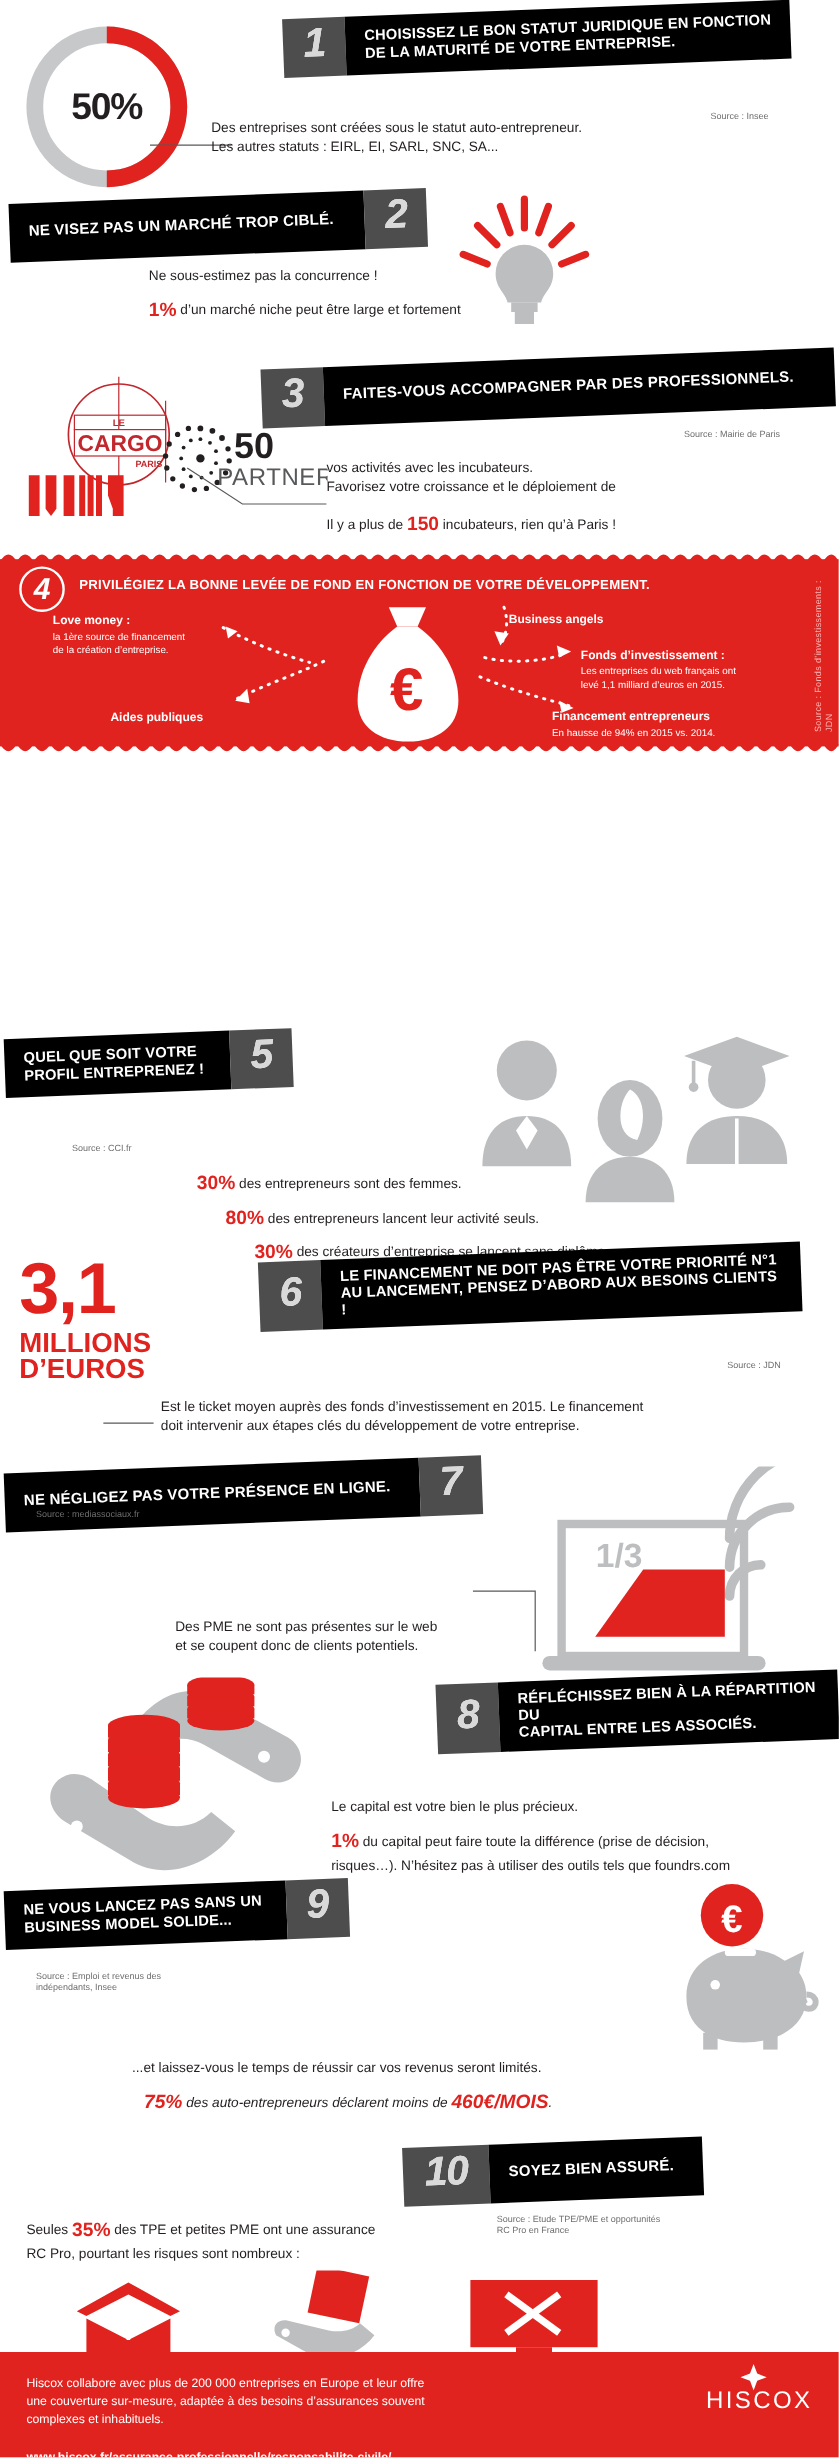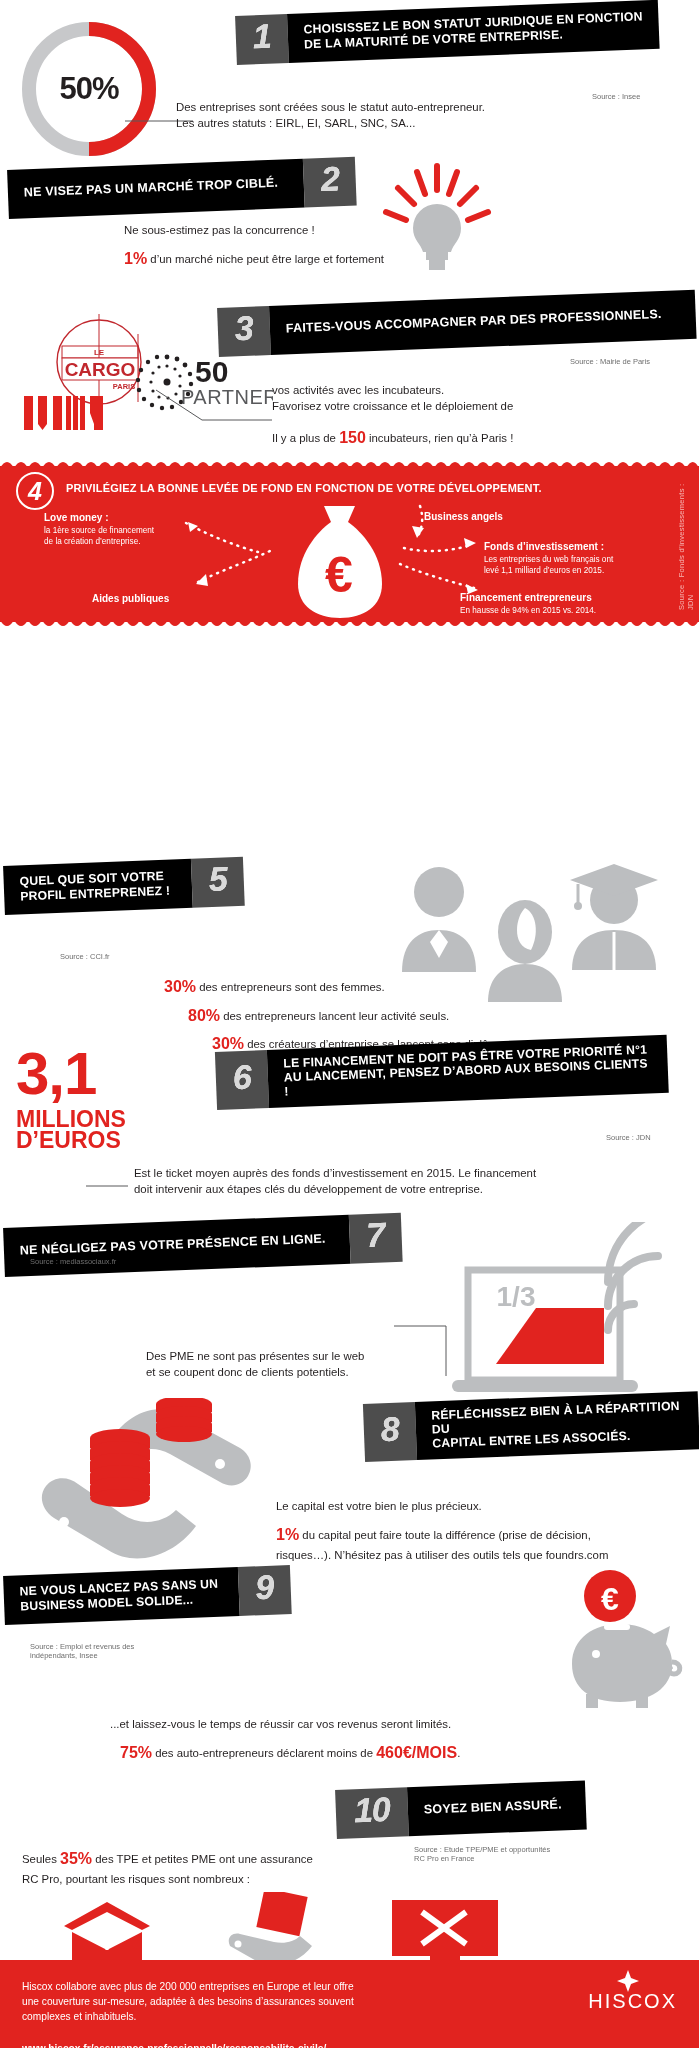--- a/index.html
+++ b/index.html
@@ -514,21 +514,21 @@
     <path d="M20 94 c0 -26 22 -40 48 -40 c14 0 26 4 34 10 l16 -8 l-4 18 c4 6 6 12 6 20 c0 24 -22 38 -52 38 c-30 0 -48 -14 -48 -38 z" fill="#bcbec0"></path>
     <rect x="34" y="124" width="12" height="14" fill="#bcbec0"></rect>
     <rect x="84" y="124" width="12" height="14" fill="#bcbec0"></rect>
     <circle cx="44" cy="84" r="4" fill="#ffffff"></circle>
     <rect x="52" y="54" width="26" height="6" rx="3" fill="#ffffff"></rect>
     <path d="M120 92 c10 0 10 12 2 12 c-6 0 -6 -6 -2 -8" fill="none" stroke="#bcbec0" stroke-width="5"></path>
   </svg>
 
   <div class="copy" style="left:110px;top:1716px;width:470px;">
     <div style="margin-bottom:10px;">...et laissez-vous le temps de réussir car vos revenus seront limités.</div>
-    <div style="padding-left:10px;">
+    <div style="padding-left:10px;font-style:italic;">
       <span class="stat-num">75%</span>
       <span>des auto-entrepreneurs déclarent moins de</span>
       <span class="stat-num">460€/MOIS</span><span>.</span>
     </div>
   </div>
 
   <div class="banner" style="left:336px;top:1790px;">
     <div class="ribbon tilt-s">
       <div class="num-box num-wide">10</div>
       <div class="bar" style="padding-right:24px;">

